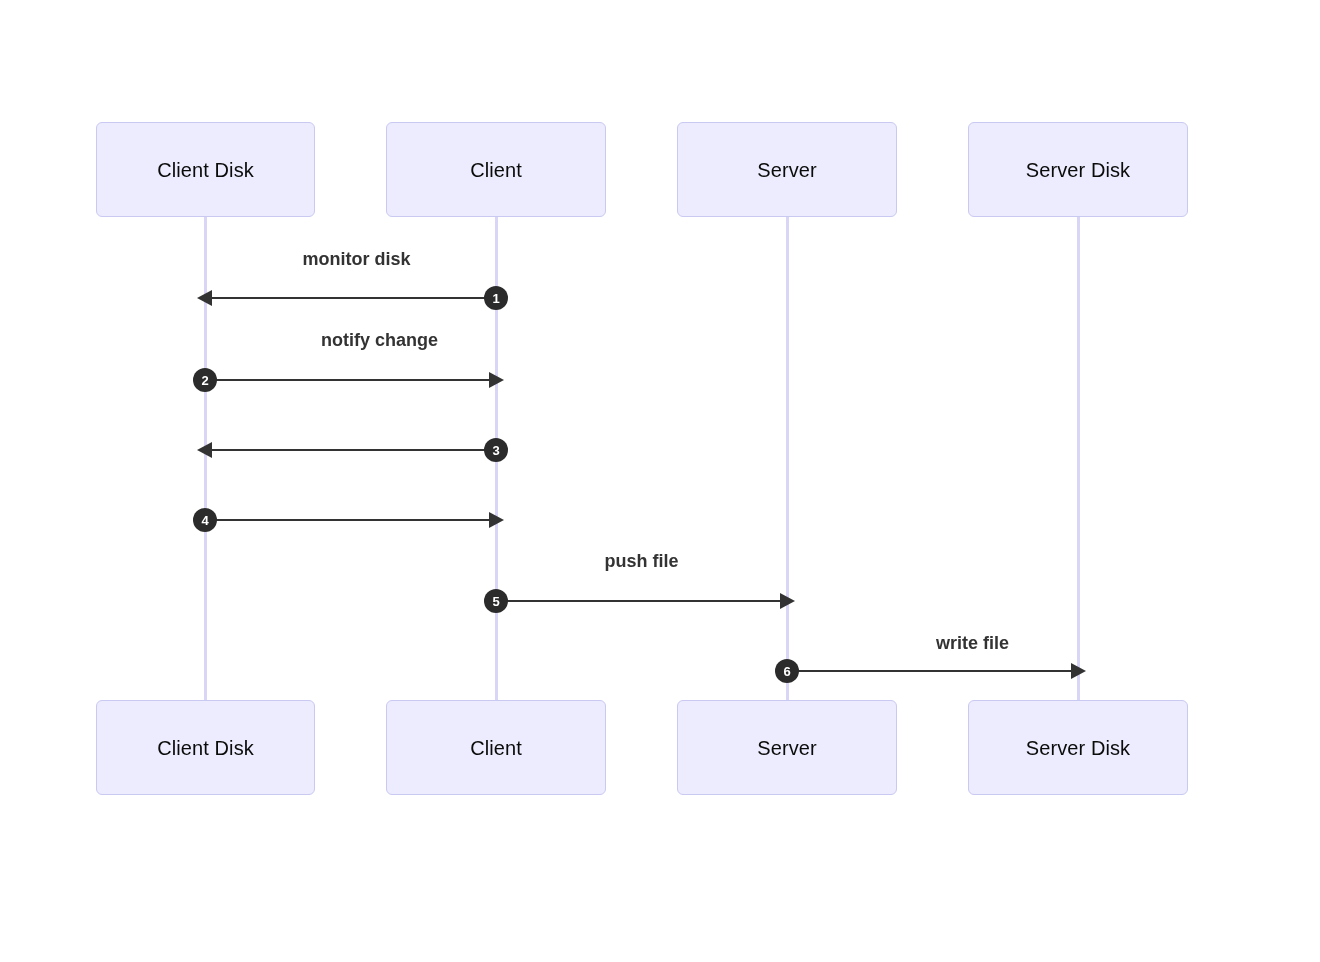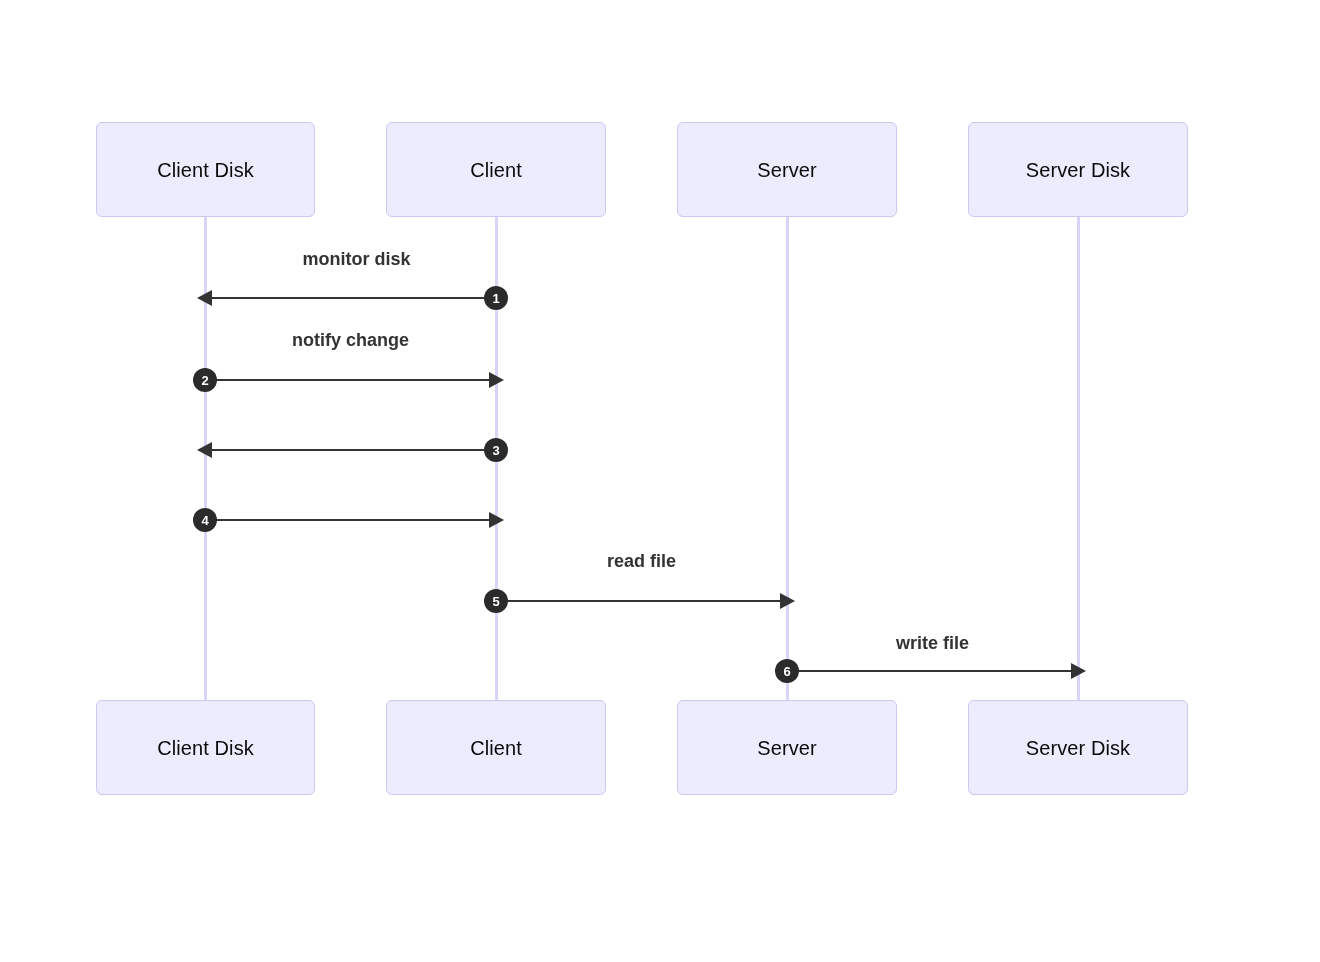--- a/index.html
+++ b/index.html
@@ -115,29 +115,29 @@
     </div>
     <div class="participant-box" style="left: 968px; width: 220px; top: 700px; height: 95px;">
       <span class="participant-label">Server Disk</span>
     </div>
     <div class="msg-line" style="left: 205px; width: 291px; top: 297px;"></div>
     <div class="msg-arrowhead left" style="top: 290px; left: 197px;"></div>
     <div class="msg-label" style="left: 205px; width: 291px; top: 250px; margin-left: 6px;">monitor disk</div>
     <div class="seq-badge" style="left: 484px; top: 286px;">1</div>
     <div class="msg-line" style="left: 205px; width: 291px; top: 379px;"></div>
     <div class="msg-arrowhead right" style="top: 372px; left: 489px;"></div>
-    <div class="msg-label" style="left: 205px; width: 291px; top: 331px;">notify change</div>
+    <div class="msg-label" style="left: 205px; width: 291px; top: 331px; padding-left: 29px;">notify change</div>
     <div class="seq-badge" style="left: 193px; top: 368px;">2</div>
     <div class="msg-line" style="left: 205px; width: 291px; top: 449px;"></div>
     <div class="msg-arrowhead left" style="top: 442px; left: 197px;"></div>
     <div class="seq-badge" style="left: 484px; top: 438px;">3</div>
     <div class="msg-line" style="left: 205px; width: 291px; top: 519px;"></div>
     <div class="msg-arrowhead right" style="top: 512px; left: 489px;"></div>
     <div class="seq-badge" style="left: 193px; top: 508px;">4</div>
     <div class="msg-line" style="left: 496px; width: 291px; top: 600px;"></div>
     <div class="msg-arrowhead right" style="top: 593px; left: 780px;"></div>
-    <div class="msg-label" style="left: 496px; width: 291px; top: 552px;">read file</div>
+    <div class="msg-label" style="left: 496px; width: 291px; top: 552px;">push file</div>
     <div class="seq-badge" style="left: 484px; top: 589px;">5</div>
     <div class="msg-line" style="left: 787px; width: 291px; top: 670px;"></div>
     <div class="msg-arrowhead right" style="top: 663px; left: 1071px;"></div>
-    <div class="msg-label" style="left: 787px; width: 291px; top: 634px;">write file</div>
+    <div class="msg-label" style="left: 827px; width: 291px; top: 634px;">write file</div>
     <div class="seq-badge" style="left: 775px; top: 659px;">6</div>
   </div>
 
 </body></html>

